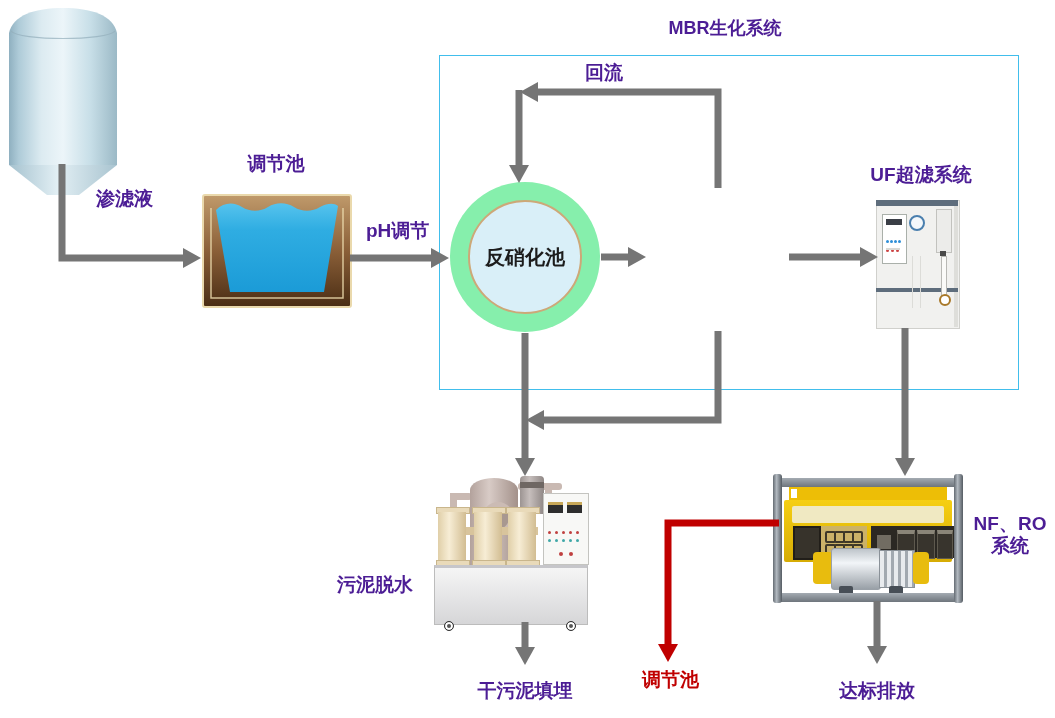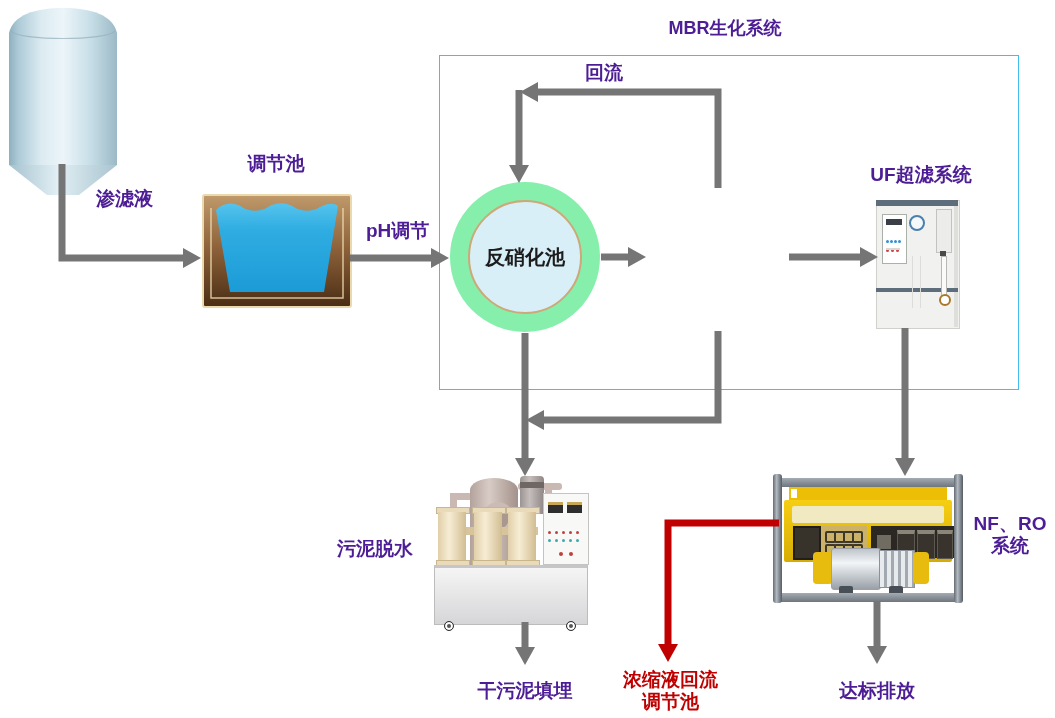--- a/index.html
+++ b/index.html
@@ -232,25 +232,24 @@
     </g>
     <polygon points="668,662 658,644 678,644" fill="#c00000"></polygon>
   </svg>
 
   <div class="lbl" style="left:96px;top:188px;">渗滤液</div>
   <div class="lbl center" style="left:206px;top:153px;width:140px;">调节池</div>
   <div class="lbl" style="left:366px;top:220px;">pH调节</div>
   <div class="lbl center" style="left:650px;top:18px;width:150px;font-size:18px;">MBR生化系统</div>
   <div class="lbl center" style="left:564px;top:62px;width:80px;">回流</div>
   <div class="lbl center" style="left:866px;top:164px;width:110px;">UF超滤系统</div>
-  <div class="lbl" style="left:337px;top:538px;">污泥脱水</div>
+  <div class="lbl" style="left:337px;top:574px;">污泥脱水</div>
   <div class="lbl center" style="left:965px;top:513px;width:90px;">
     <div>NF、RO</div>
     <div>系统</div>
   </div>
   <div class="lbl center" style="left:450px;top:680px;width:150px;">干污泥填埋</div>
   <div class="lbl center red" style="left:598px;top:669px;width:145px;">
-    <div>浓缩液回流</div>
     <div>调节池</div>
   </div>
   <div class="lbl center" style="left:807px;top:680px;width:140px;">达标排放</div>
 
 </div>
 
 </body></html>

